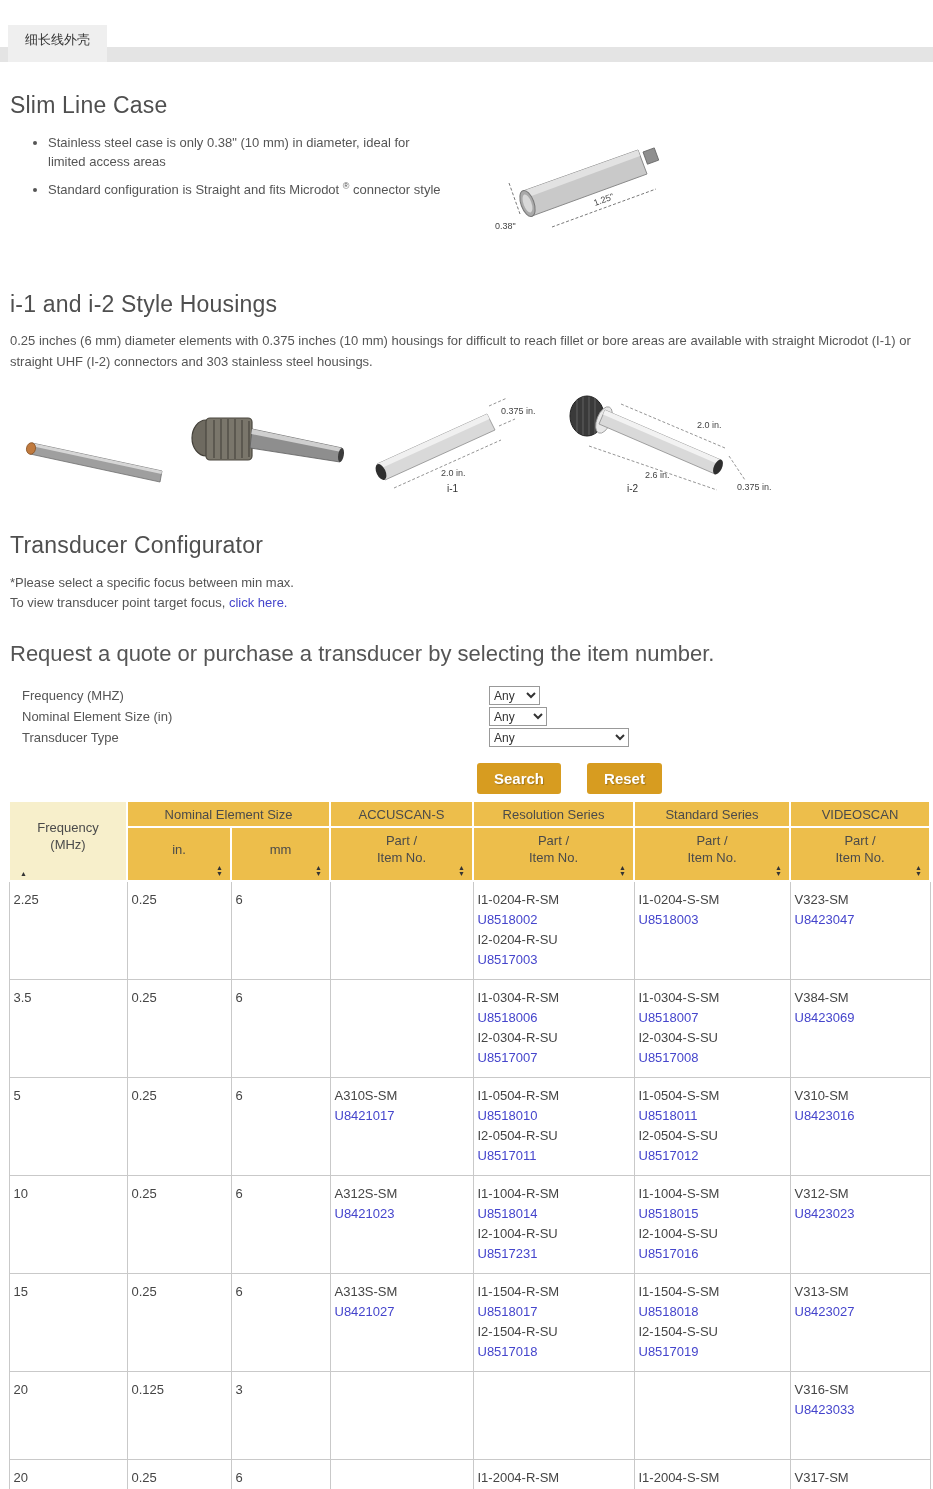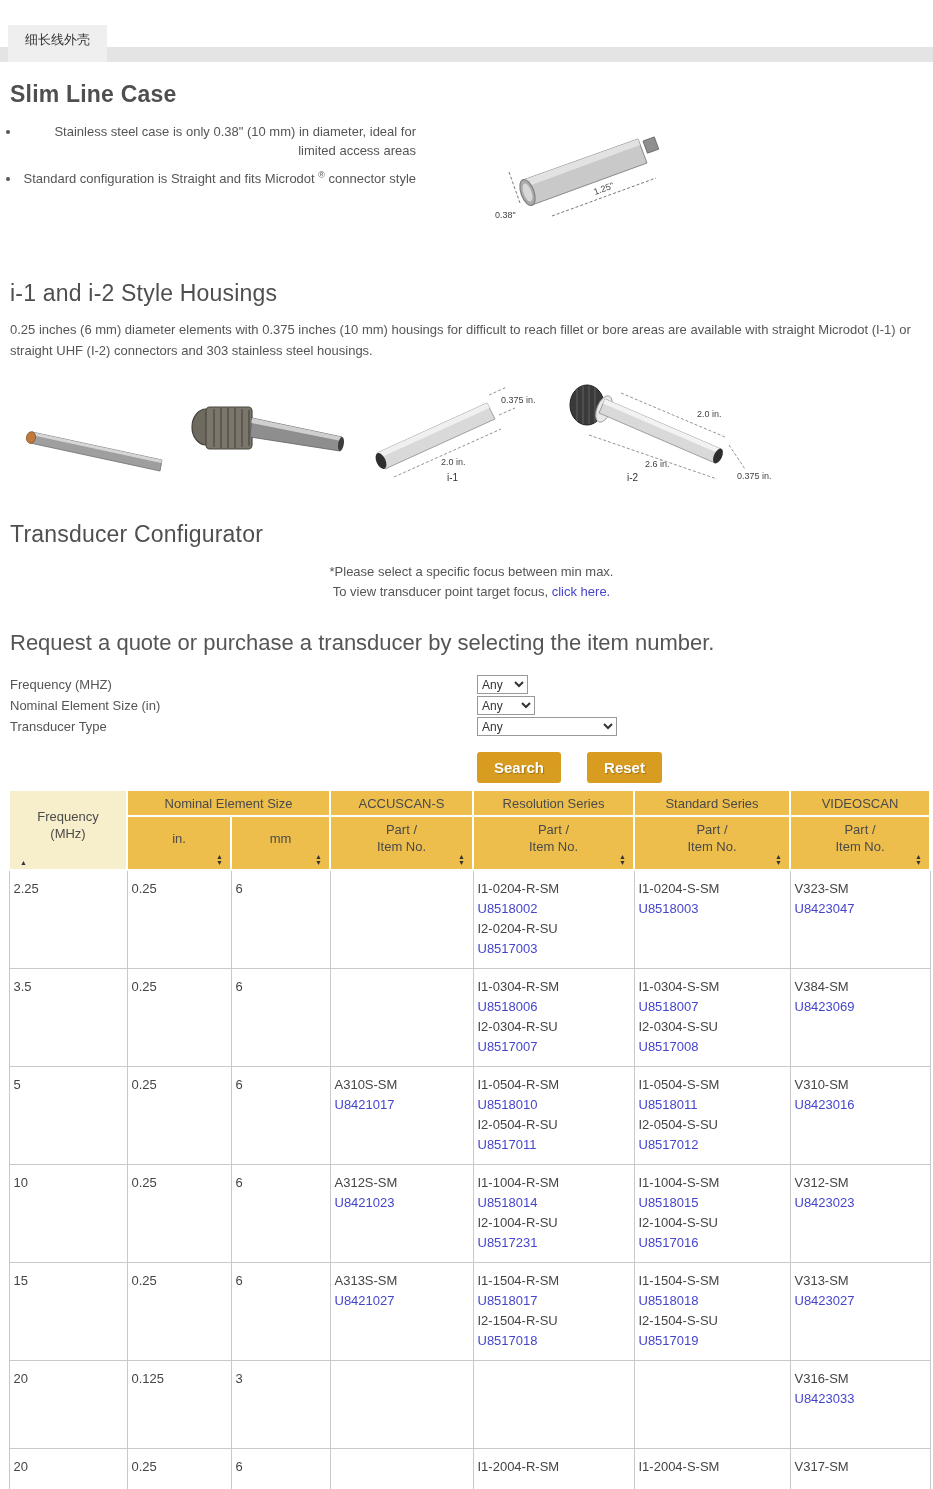--- a/index.html
+++ b/index.html
@@ -10,41 +10,41 @@
   }
   
   .tabbar { position:relative; height:37px; margin-top:25px; }
   .tabbar .strip { position:absolute; left:0; right:0; bottom:0; height:15px; background:#e4e4e4; }
   .tab {
     position:absolute; left:8px; top:0; height:37px; z-index:1;
     background:#efefef; padding:6px 17px 0 17px; font-size:13px; color:#333;
   }
   
   h1 { font-weight:400; color:#4f4f4f; font-size:23px; letter-spacing:0.2px; }
-  .h-slim { margin:19px 0 14px 10px;font-weight:bold; }
+  .h-slim { margin:30px 0 14px 10px; }
   .h-housings { margin:38px 0 12px 10px; }
   .h-config { margin:36px 0 14px 10px; }
   .body-text { font-size:13px; color:#555; line-height:20px; }
   
   .slim-section { position:relative; min-height:120px; }
-  .slim-bullets { margin-left:21px; width:395px;text-align:right; }
+  .slim-bullets { margin-left:48px; width:395px; }
   .slim-bullets li { margin-bottom:6px; line-height:19px; }
   sup.reg { font-size:9px; vertical-align:super; }
   .slim-fig { position:absolute; left:460px; top:-5px; }
   
   .housing-desc { margin:8px 10px; max-width:915px; line-height:21px; }
   .housing-figs { display:flex; align-items:flex-end; margin:14px 0 0 14px; height:110px; }
   .fig-label { font-size:10px; fill:#333; }
   .dim-label { font-size:9px; fill:#444; }
   
-  .config-notes { margin-left:10px; line-height:20px;text-align:center; }
+  .config-notes { margin-left:10px; line-height:20px; }
   a.link { color:#4545cc; text-decoration:none; }
   .request-line { font-size:22px; color:#555; margin:28px 0 18px 10px; font-weight:400; }
   
-  .filters { margin-left:10px; }
+  .filters { margin-left:22px; }
   .filter-row { display:flex; align-items:center; height:21px; }
   .filter-label { width:467px; font-size:13px; color:#555; }
   select.filter-select { height:19px; font-size:12px; color:#333; border:1px solid #999; background:#fff; }
   .w1 { width:51px; } .w2 { width:58px; } .w3 { width:140px; }
   
   .btn-row { margin:15px 0 6px 477px; display:flex; gap:26px; }
   .btn {
     background:#d79c20; color:#fff; font-weight:bold; font-size:15px;
     border:none; padding:7px 17px; border-radius:3px; cursor:pointer;
     text-shadow:1px 1px 1px rgba(0,0,0,0.25);

